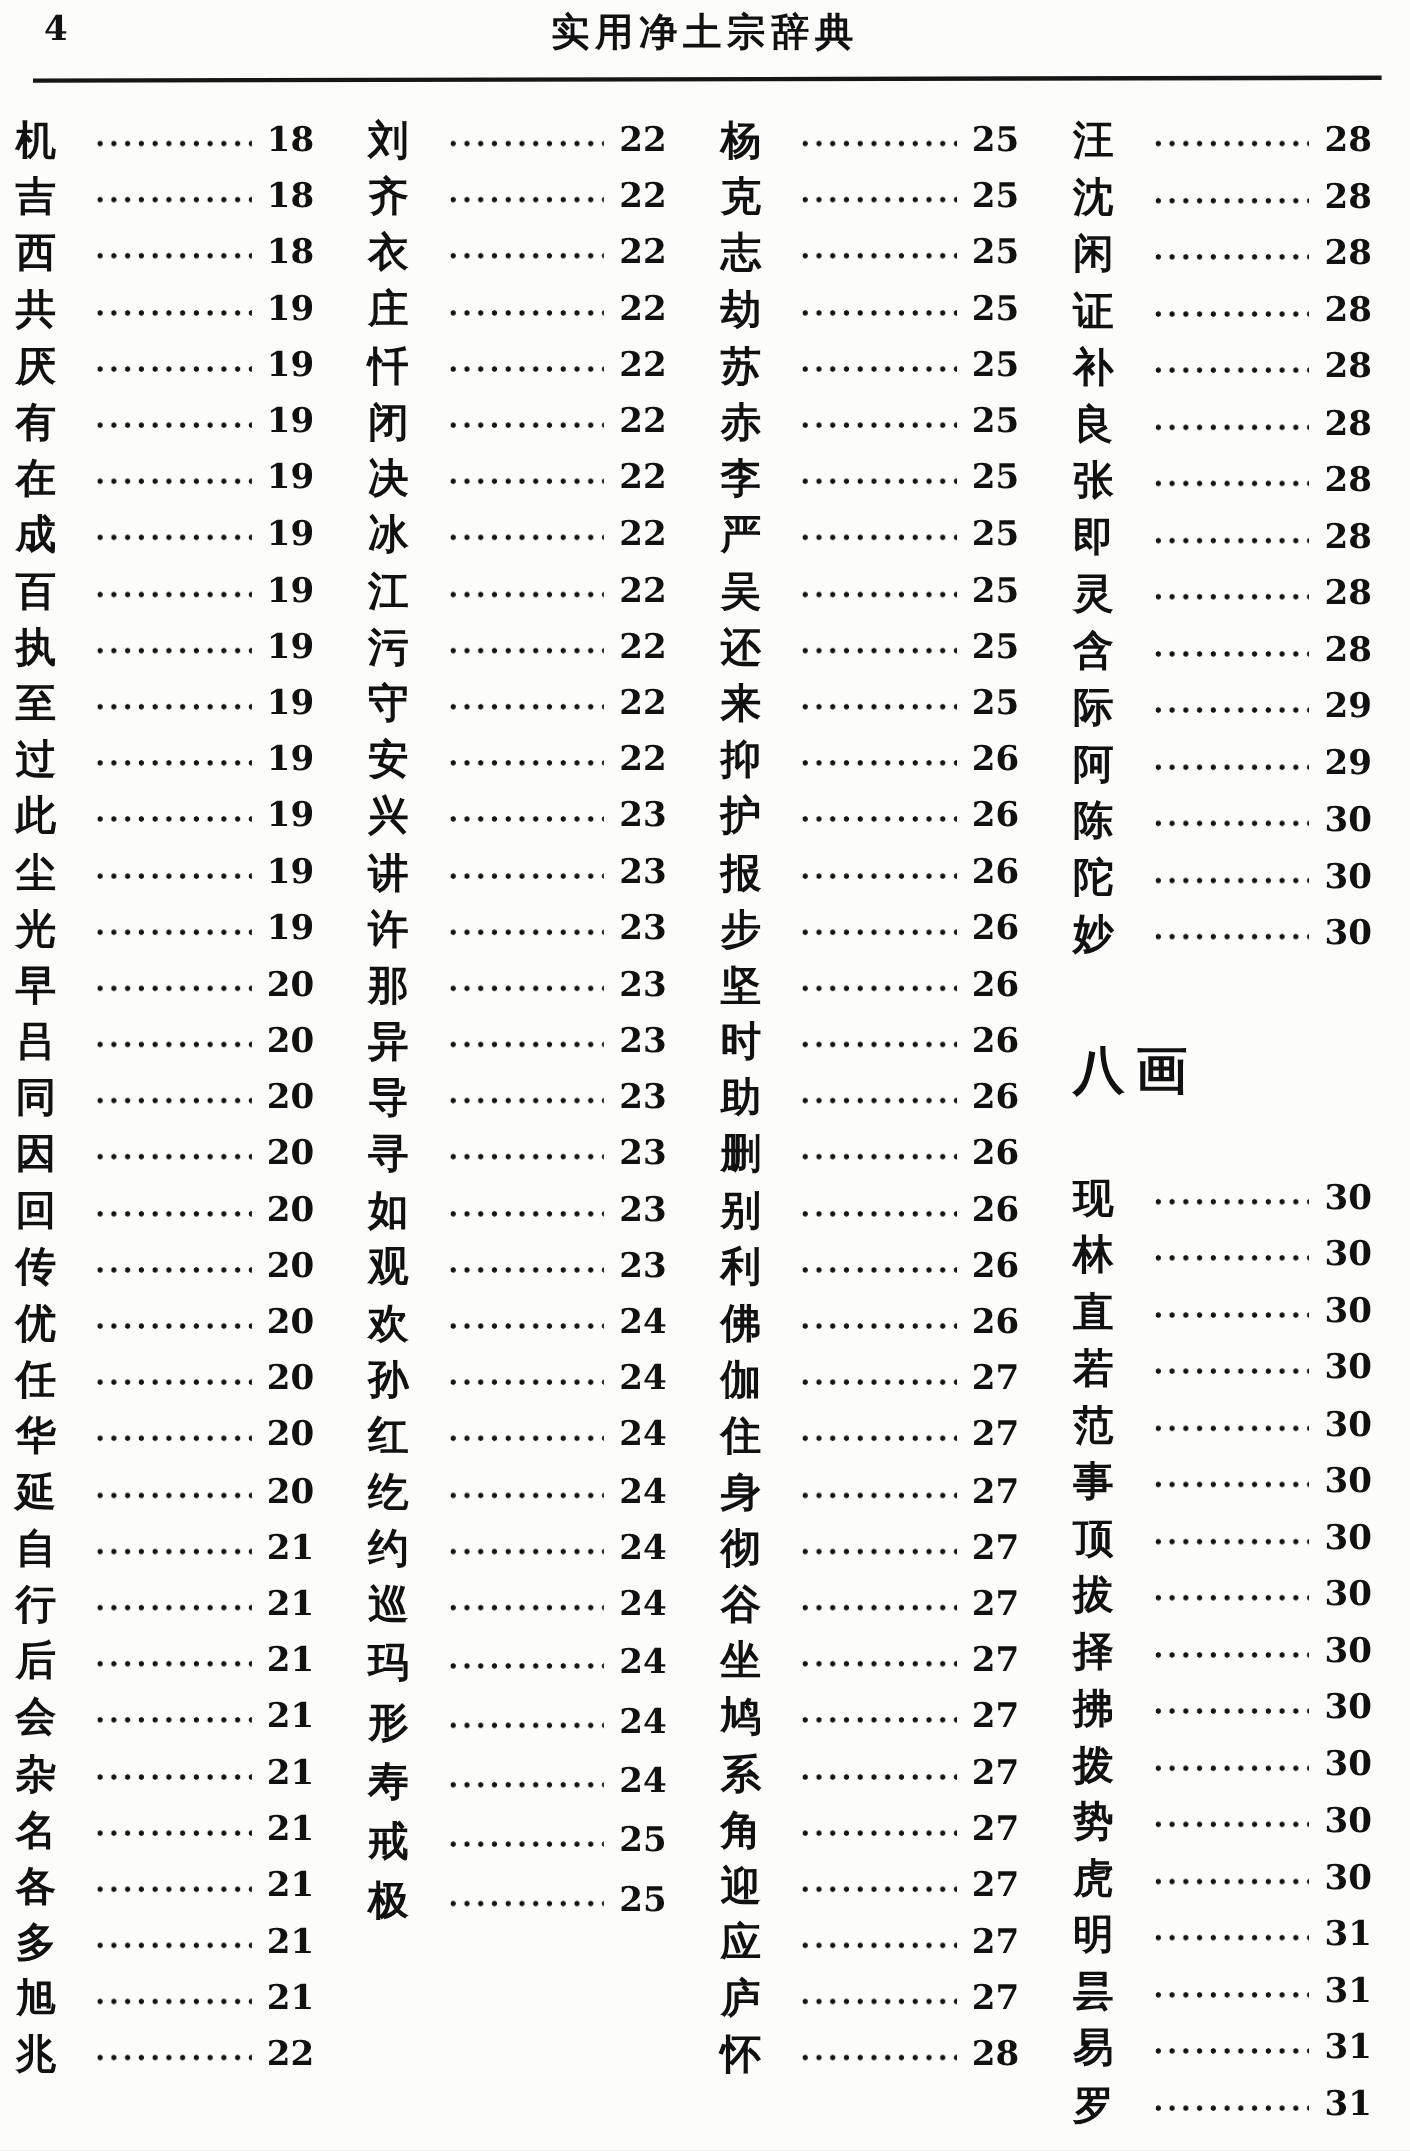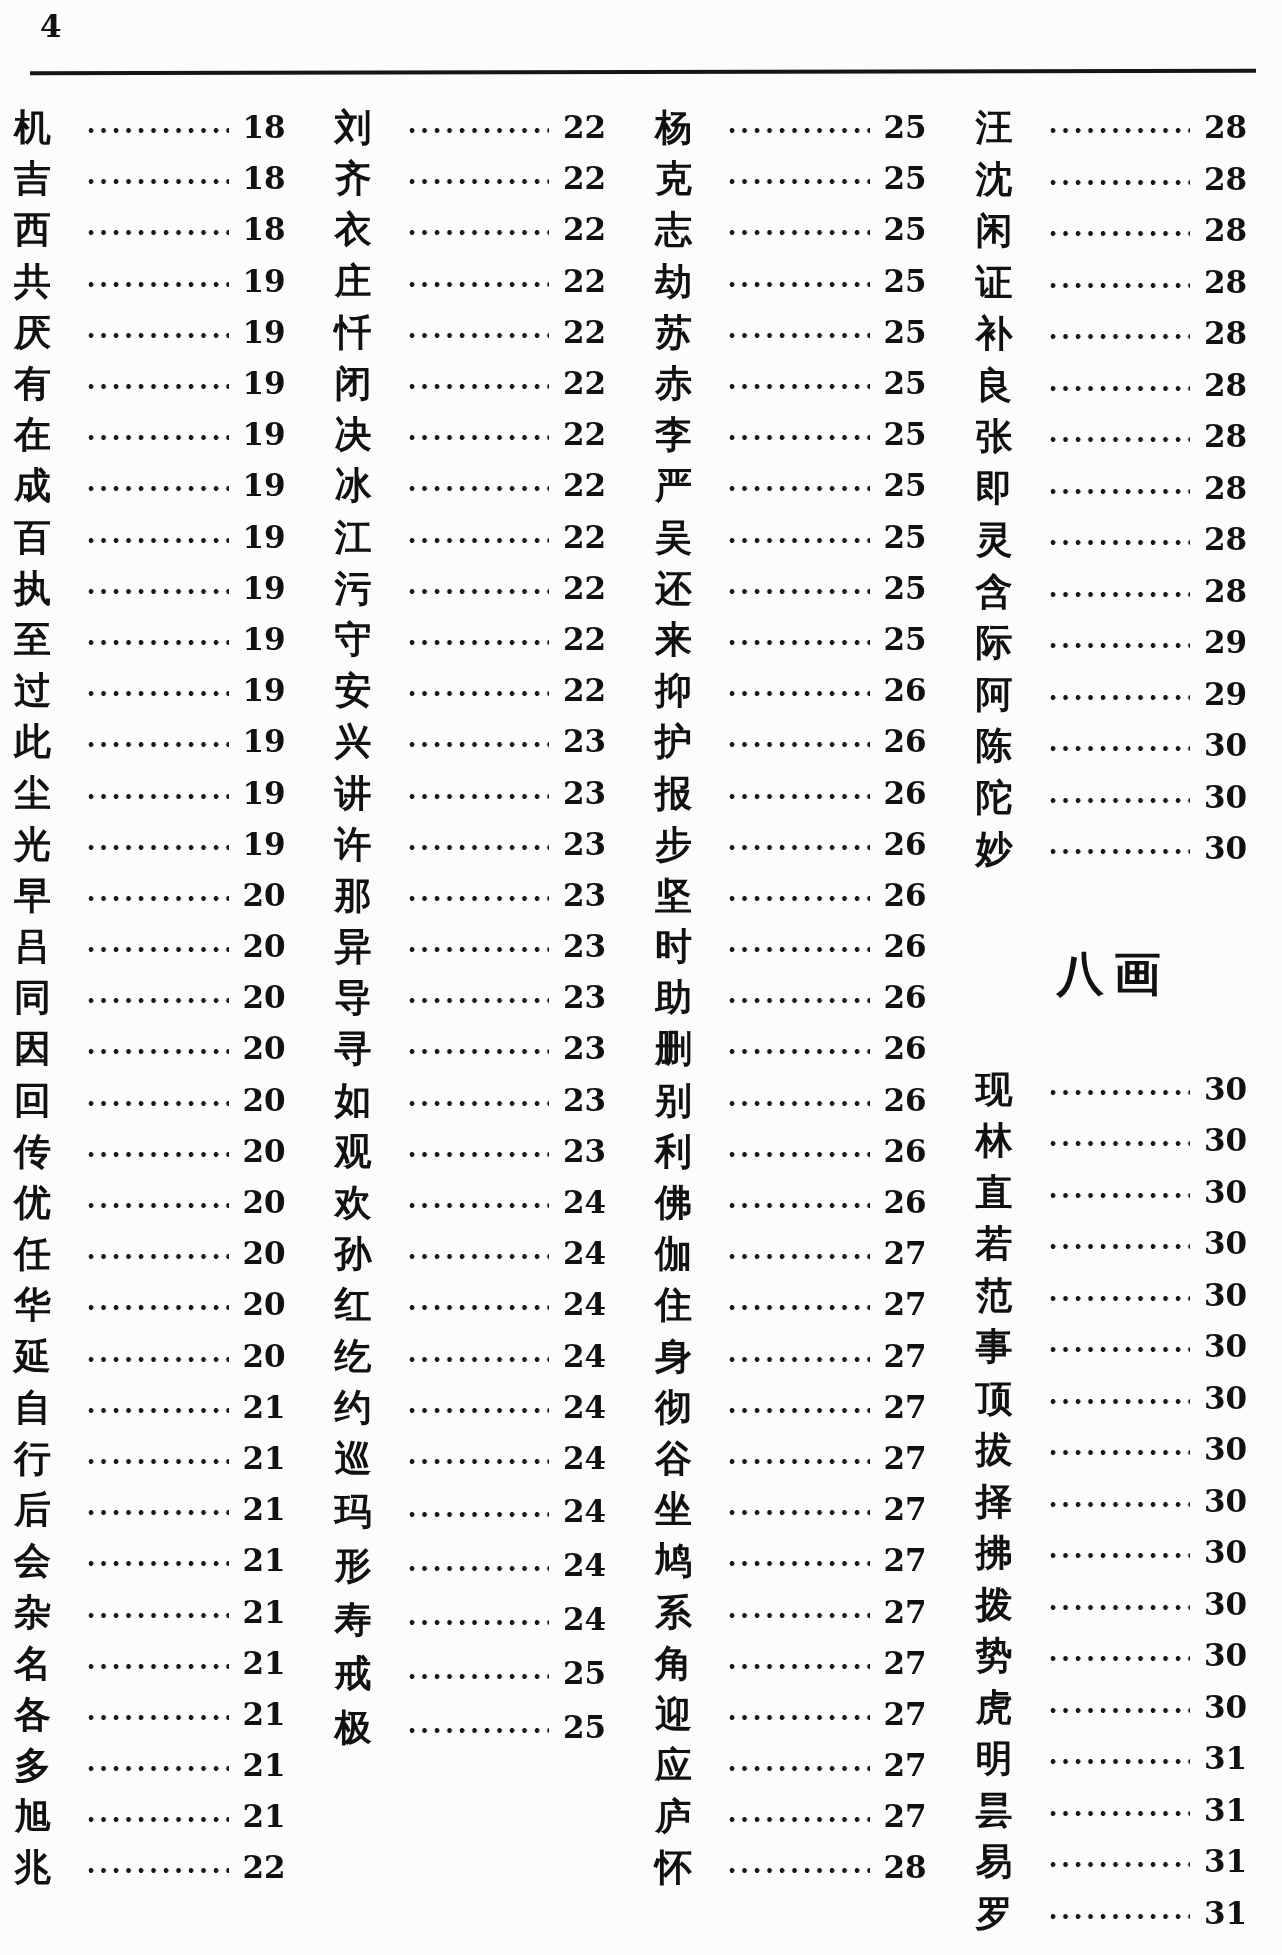--- a/index.html
+++ b/index.html
@@ -57,34 +57,34 @@
     background-size:12.5px 7px;
     background-repeat:repeat-x;
   }
   .pageno{
     width:48px;flex:0 0 auto;
     font-size:31px;font-weight:700;
     text-align:left;
     line-height:1;
   }
   .section-header{
-    text-align:center;
     font-size:47px;font-weight:700;
     letter-spacing:10px;
     line-height:1.25;
   }
   .col-1 .section-header{margin:68px 0 62px 0;}
   .col-3 .section-header{margin:70px 0 60px 0;}
 </style>
 </head>
 <body>
 
 <div class="page">
   <div class="running-head">
     <div class="folio">4</div>
+    <div class="book-title">实用净土宗辞典</div>
     <div class="head-rule"></div>
   </div>
   <div class="columns">
     <div class="col col-0">
         <div class="entries b0">
           <div class="row">
             <span class="char">机</span>
             <span class="leader"></span>
             <span class="pageno">18</span>
           </div>

